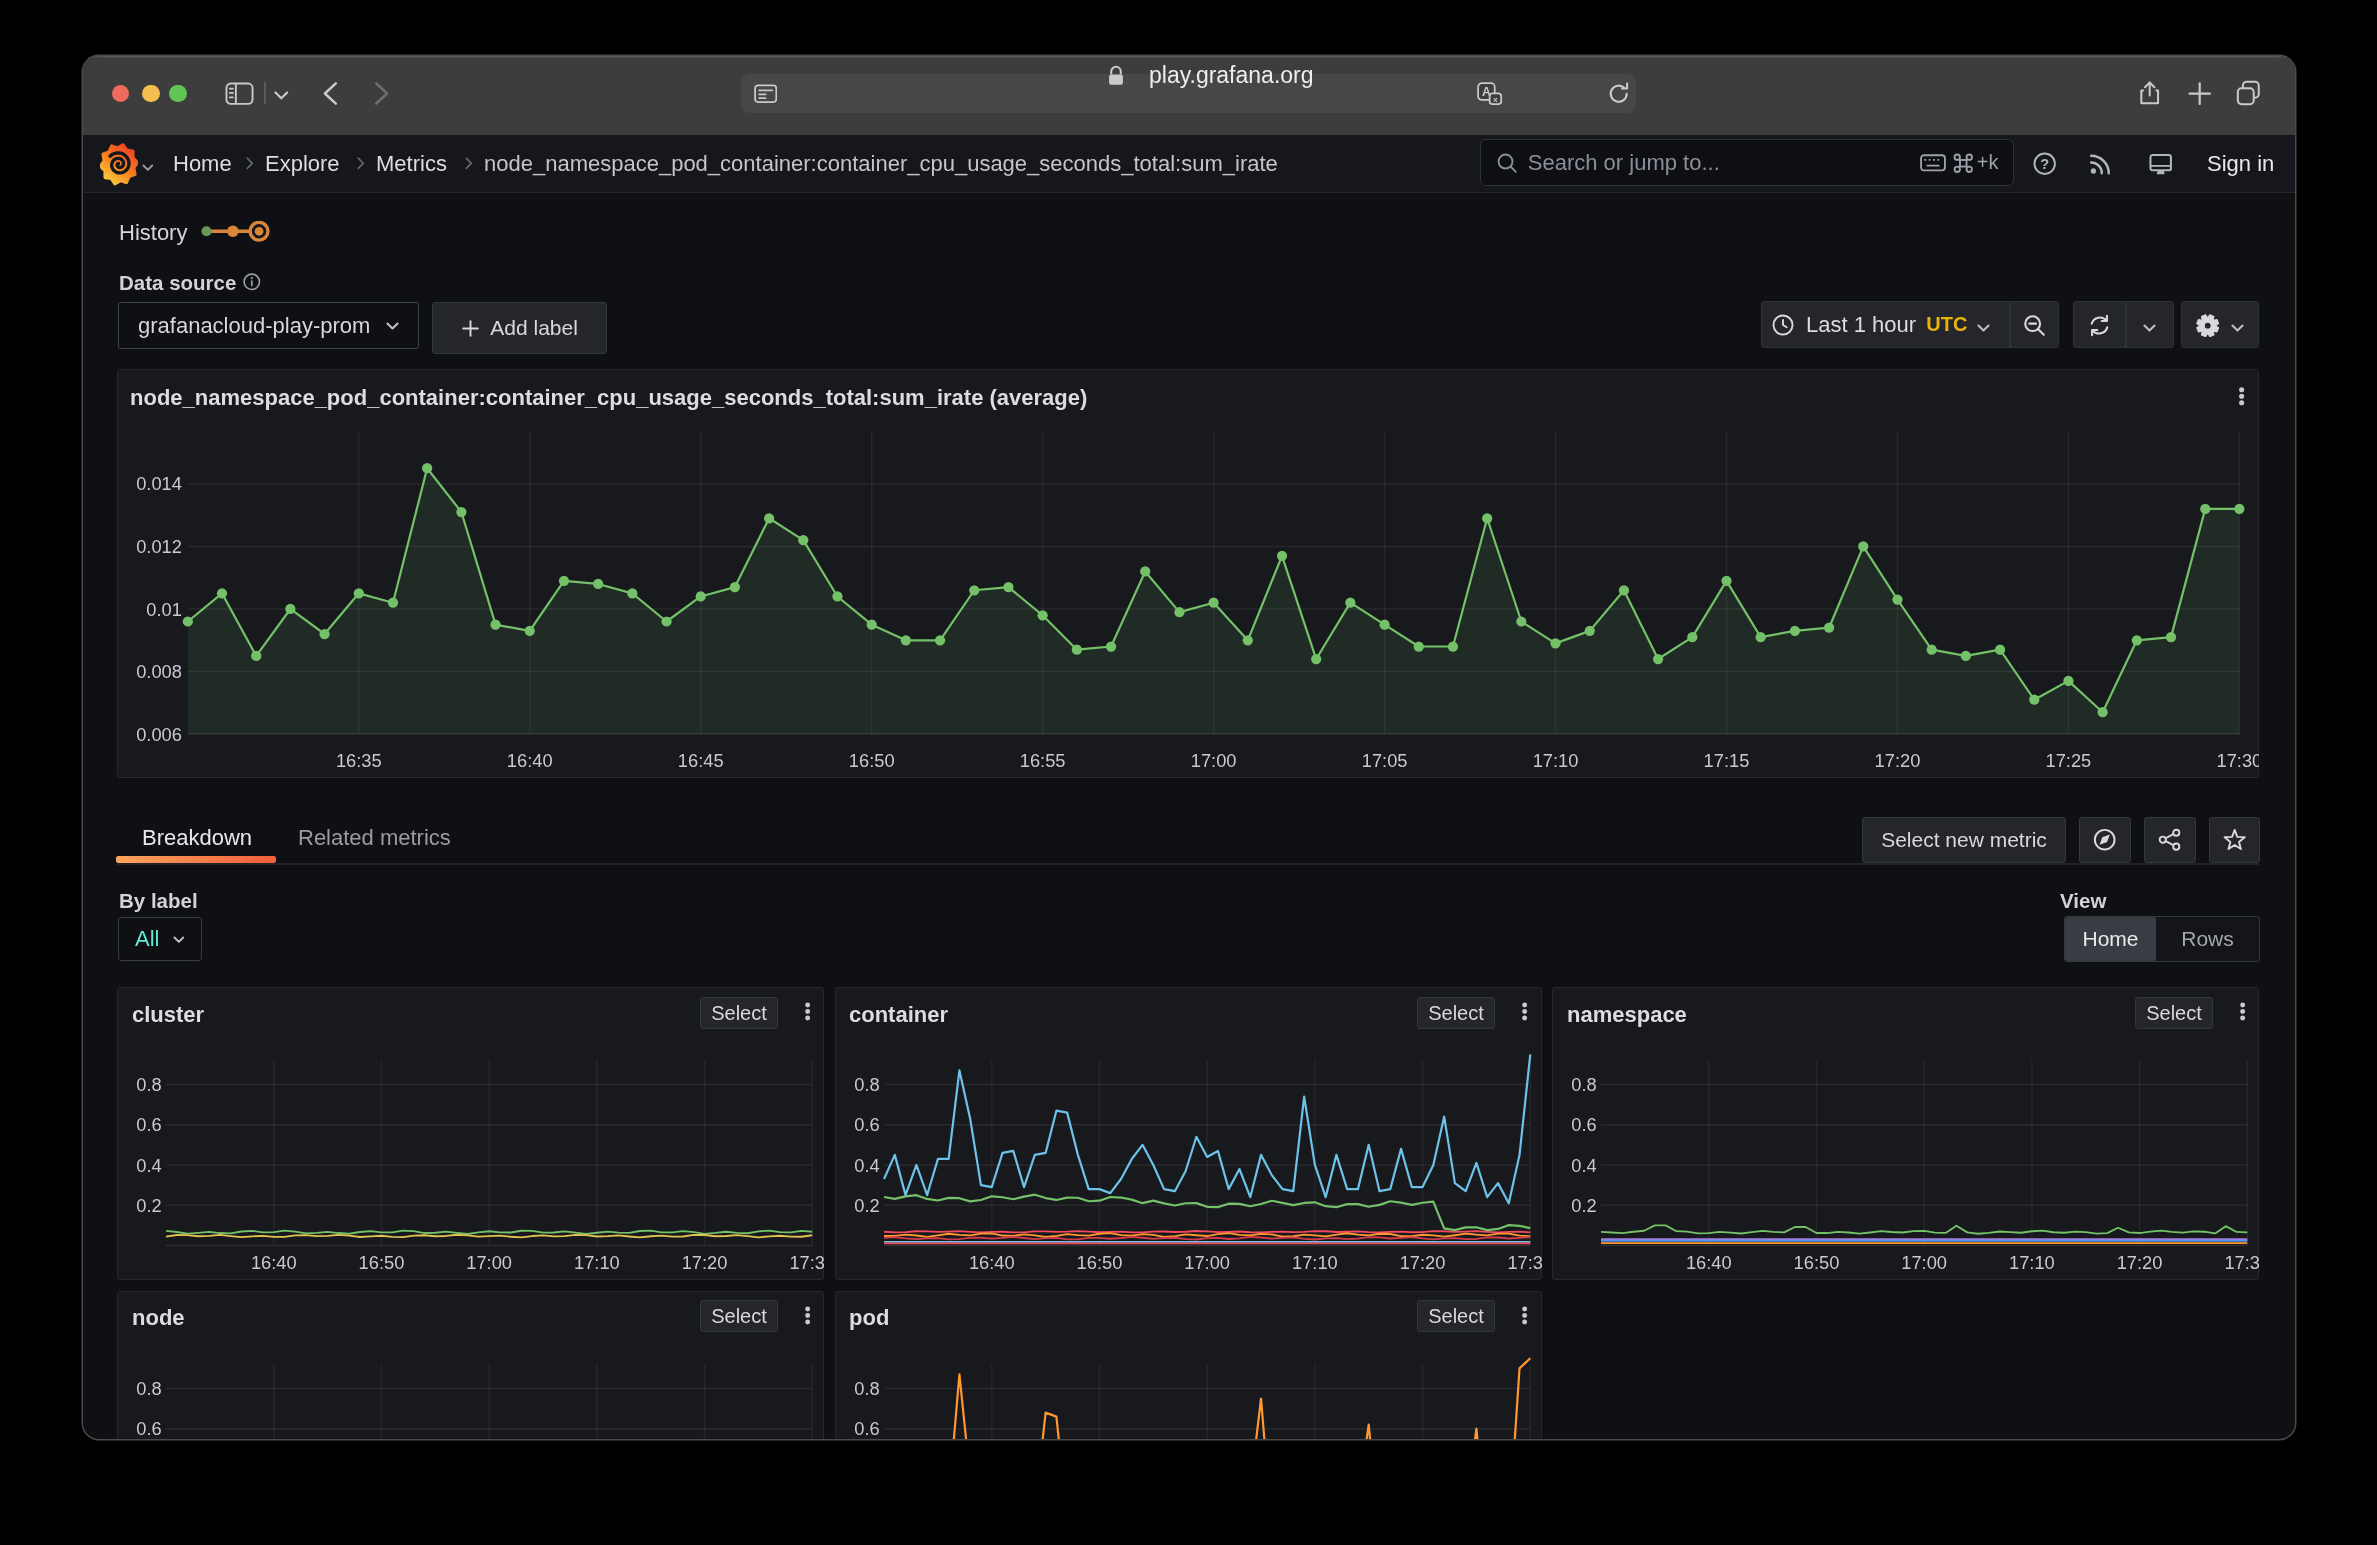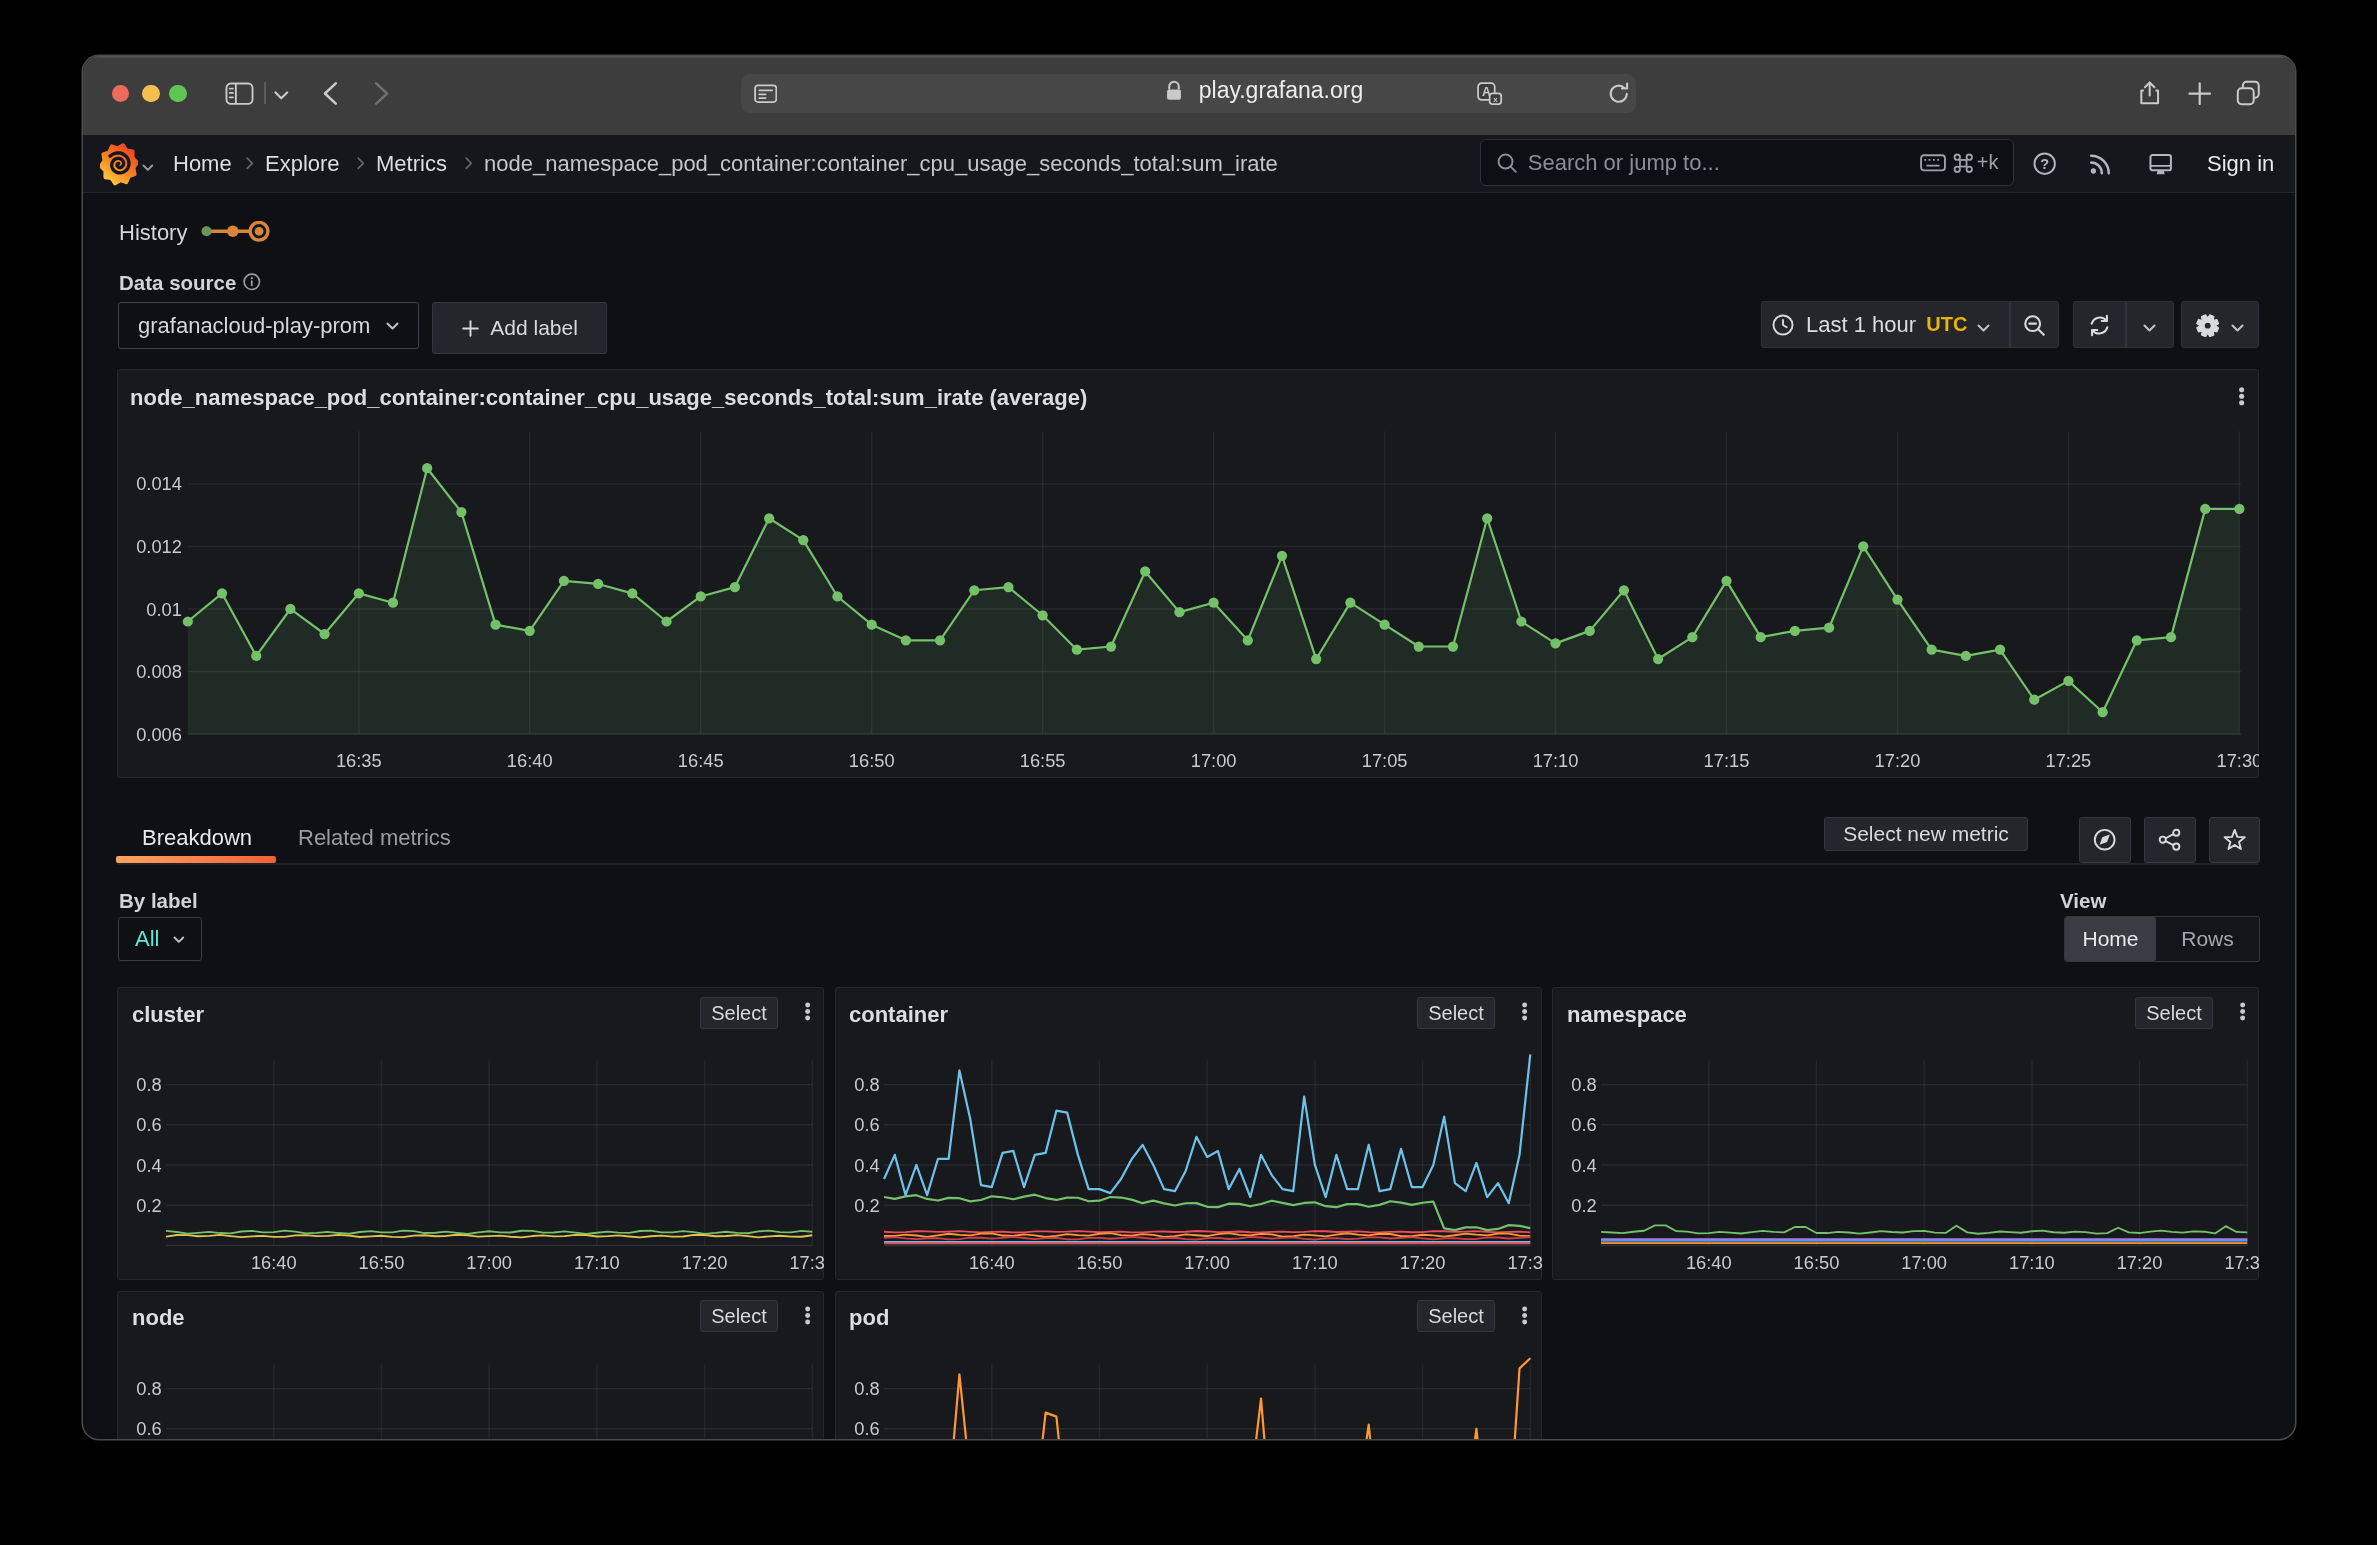--- a/index.html
+++ b/index.html
@@ -37,21 +37,21 @@
       <div class="abs" style="left:291px;top:25px"><svg width="16" height="25" viewBox="0 0 22 34" style="" fill="none">
           <path d="M3 3 L18 17 L3 31" stroke="#6e6f6e" stroke-width="3.4" stroke-linecap="round" stroke-linejoin="round"></path>
         </svg></div>
       <div class="abs" style="left:658px;top:17.6px;width:895px;height:39px;border-radius:8.8px;background:#464746"></div>
       <div class="abs" style="left:671px;top:26px"><svg width="23.4" height="23.4" viewBox="0 0 32 32" style="" fill="none">
           <rect x="1.5" y="4.5" width="29" height="23" rx="4" stroke="#c9cac9" stroke-width="2.4"></rect>
           <line x1="7" y1="11.5" x2="25" y2="11.5" stroke="#c9cac9" stroke-width="2.2" stroke-linecap="round"></line>
           <line x1="7" y1="17" x2="16" y2="17" stroke="#c9cac9" stroke-width="2.2" stroke-linecap="round"></line>
           <line x1="7" y1="22" x2="16" y2="22" stroke="#c9cac9" stroke-width="2.2" stroke-linecap="round"></line>
         </svg></div>
-      <div class="abs" style="left:1023px;top:15px;width:315px;height:39px;display:flex;align-items:center;justify-content:center;gap:15px;">
+      <div class="abs" style="left:1023px;top:0;width:315px;height:39px;display:flex;align-items:center;justify-content:flex-start;gap:23px;">
         <svg width="20" height="20.5" viewBox="0 0 27 28" style="" fill="none">
           <path d="M7 13 V9 a6.5 6.5 0 0 1 13 0 V13" stroke="#c9cac9" stroke-width="2.8" fill="none"></path>
           <rect x="4" y="13" width="19" height="14" rx="3" fill="#c9cac9"></rect>
         </svg>
         <span style="font-size:23px;color:#eceded;font-weight:500">play.grafana.org</span>
       </div>
       <div class="abs" style="left:1394px;top:26px"><svg width="26" height="23.4" viewBox="0 0 36 32" style="" fill="none">
           <rect x="1.5" y="1.5" width="23" height="23" rx="5" stroke="#c9cac9" stroke-width="2.4" fill="#3c3d3c"></rect>
           <text x="13" y="19" text-anchor="middle" font-family="Liberation Sans" font-size="17" font-weight="bold" fill="#c9cac9">A</text>
           <rect x="17.5" y="15.5" width="16" height="15" rx="4" stroke="#c9cac9" stroke-width="2.4" fill="#3c3d3c"></rect>
@@ -320,21 +320,21 @@
       <text x="1965.3" y="544" text-anchor="middle" class="ax">17:10</text>
       <text x="2199.0" y="544" text-anchor="middle" class="ax">17:15</text>
       <text x="2432.7" y="544" text-anchor="middle" class="ax">17:20</text>
       <text x="2666.3" y="544" text-anchor="middle" class="ax">17:25</text>
       <text x="2900.0" y="544" text-anchor="middle" class="ax">17:30</text>
     </svg>
     <div class="abs" style="left:34px;top:807px;width:2142px;height:1.5px;background:rgba(255,255,255,0.08)"></div>
     <div class="abs" style="left:59px;top:769px;font-size:22px;font-weight:500;color:#e8e9eb">Breakdown</div>
     <div class="abs" style="left:33px;top:800px;width:160px;height:7.3px;border-radius:2.2px;background:linear-gradient(90deg,#ffa45f,#f1603a)"></div>
     <div class="abs" style="left:215px;top:769px;font-size:22px;color:#9a9ca2">Related metrics</div>
-    <div class="abs btn" style="left:1741px;top:761px;width:204px;height:34px">Select new metric</div>
+    <div class="abs btn" style="left:1779px;top:761px;width:204px;height:46px">Select new metric</div>
     <div class="abs btn" style="left:1996px;top:761px;width:52px;height:46px">
       <svg width="23.4" height="23.4" viewBox="0 0 32 32" style="" fill="none">
         <circle cx="16" cy="16" r="13.5" stroke="#d8d9dc" stroke-width="2.6"></circle>
         <path d="M23 9 L19.3 19.3 L9 23 L12.7 12.7 Z" fill="#d8d9dc"></path>
       </svg>
     </div>
     <div class="abs btn" style="left:2061px;top:761px;width:52px;height:46px">
       <svg width="23.4" height="23.4" viewBox="0 0 32 32" style="" fill="none">
         <circle cx="6.5" cy="16" r="4.2" stroke="#d8d9dc" stroke-width="2.6"></circle>
         <circle cx="25" cy="6.5" r="4.2" stroke="#d8d9dc" stroke-width="2.6"></circle>

